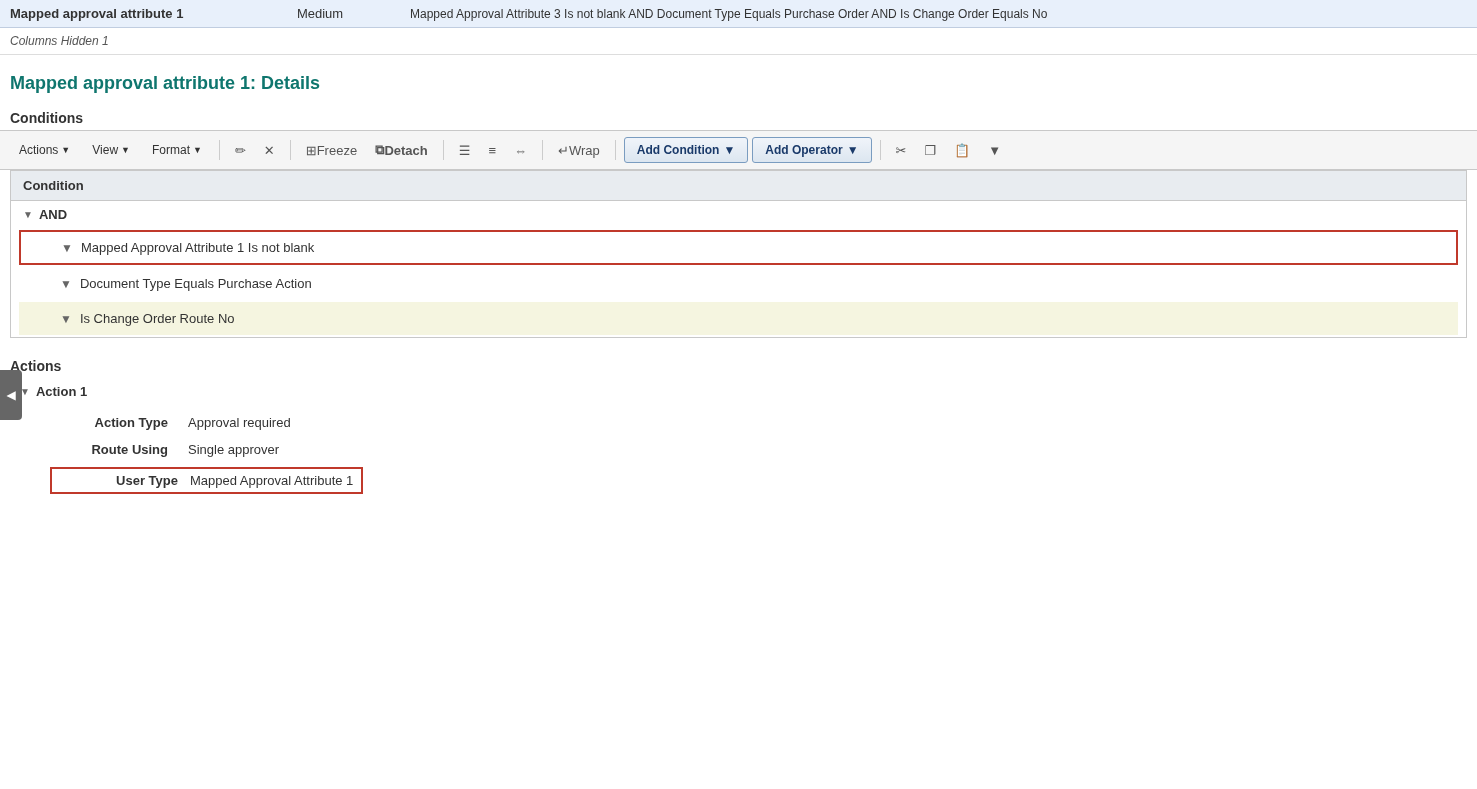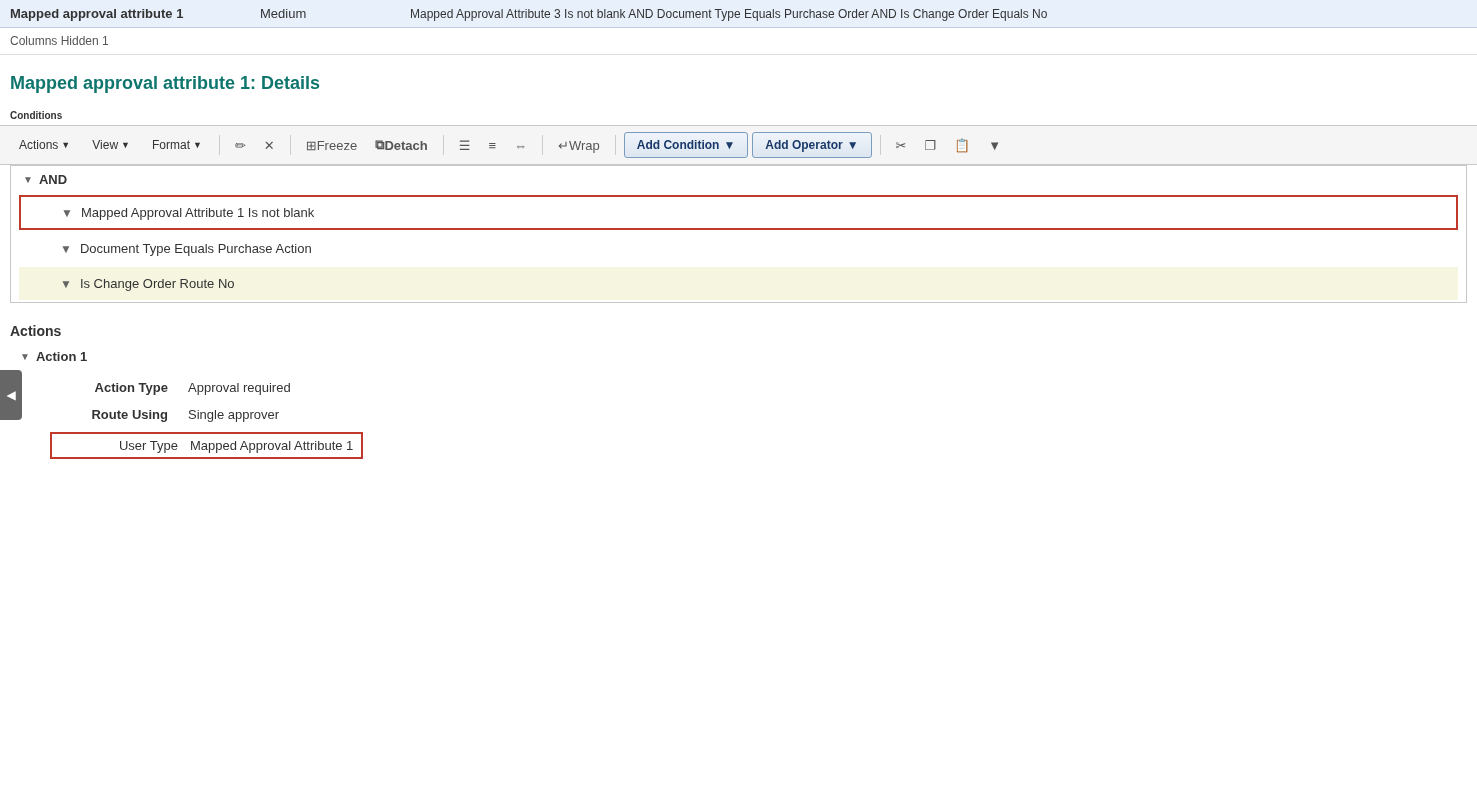--- a/index.html
+++ b/index.html
@@ -8,30 +8,30 @@
     
     .top-row {
       display: flex;
       align-items: center;
       background: #e8f0fb;
       border-bottom: 1px solid #c0cde0;
       padding: 6px 10px;
       gap: 30px;
     }
     .top-row-name { font-weight: bold; min-width: 220px; }
-    .top-row-medium { min-width: 120px; }
+    .top-row-medium { min-width: 120px; text-align: center; }
     .top-row-condition { font-size: 12px; color: #333; flex: 1; overflow: hidden; white-space: nowrap; text-overflow: ellipsis; }
 
-    .columns-hidden { padding: 6px 10px; font-size: 12px; color: #555; border-bottom: 1px solid #ddd; }
+    .columns-hidden { padding: 6px 10px; font-size: 12px; color: #555; border-bottom: 1px solid #ddd; font-style: italic; }
 
     
     .page-title { padding: 18px 10px 8px 10px; font-size: 18px; font-weight: bold; color: #0f766e; }
 
     
-    .section-label { padding: 8px 10px 4px 10px; font-size: 10px; font-weight: bold; color: #333; }
+    .section-label { padding: 8px 10px 4px 10px; font-size: 14px; font-weight: bold; color: #333; }
 
     
     .toolbar {
       display: flex;
       align-items: center;
       padding: 6px 10px;
       border-top: 1px solid #c8c8c8;
       border-bottom: 1px solid #c8c8c8;
       gap: 4px;
       background: #f5f5f5;
@@ -228,20 +228,21 @@
     <span class="caret">▼</span>
   </button>
   <div class="toolbar-separator"></div>
   <button class="toolbar-icon-btn">✂</button>
   <button class="toolbar-icon-btn">❐</button>
   <button class="toolbar-icon-btn">📋</button>
   <button class="toolbar-icon-btn">▼</button>
 </div>
 
 <div class="conditions-table">
+  <div class="conditions-header">Condition</div>
   <div class="conditions-body">
     <div class="condition-and-row">
       <span class="triangle-icon">▼</span>
       <span>AND</span>
     </div>
 
     <div class="condition-item selected">
       <span class="filter-icon">▼</span>
       <span>Mapped Approval Attribute 1 Is not blank</span>
     </div>
@@ -271,21 +272,21 @@
         <div class="detail-label">Action Type</div>
         <div class="detail-value">Approval required</div>
       </div>
       
       <div class="detail-row">
         <div class="detail-label">Route Using</div>
         <div class="detail-value">Single approver</div>
       </div>
       
       <div style="display:inline-flex; align-items:center; border: 2px solid #c0392b; padding: 4px 8px; margin-top: 4px;">
-        <div class="detail-label" style="min-width:130px; font-weight:normal; padding-right:12px;">User Type</div>
+        <div class="detail-label" style="min-width:130px; font-weight:bold; padding-right:12px;">User Type</div>
         <div class="detail-value">Mapped Approval Attribute 1</div>
       </div>
     </div>
   </div>
 </div>
 
 <div class="collapse-handle">
   <span>◀</span>
 </div>
 

